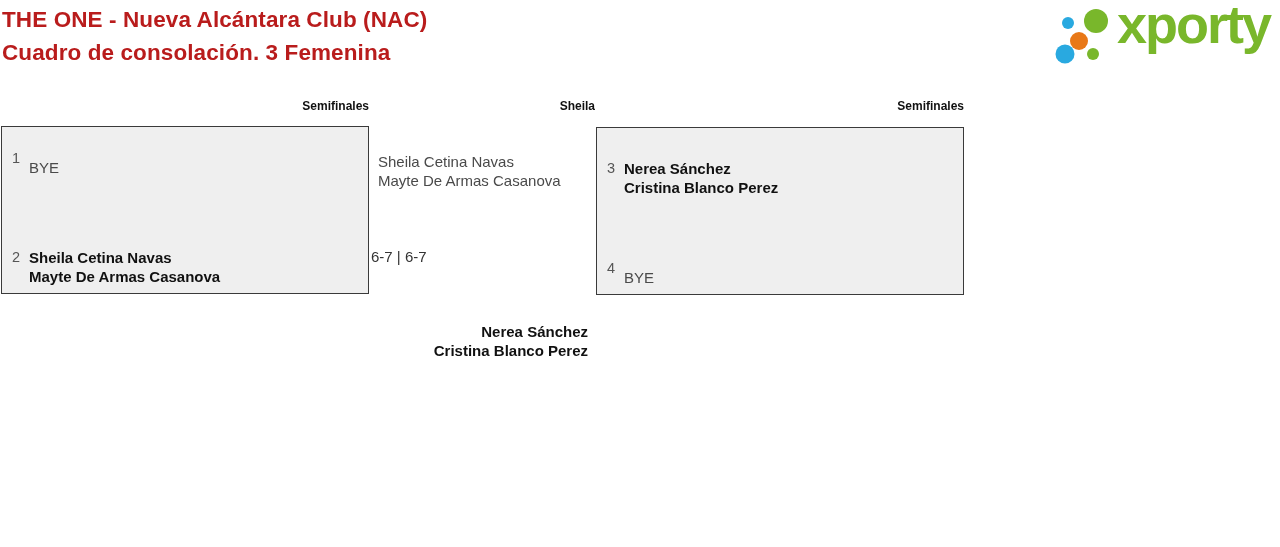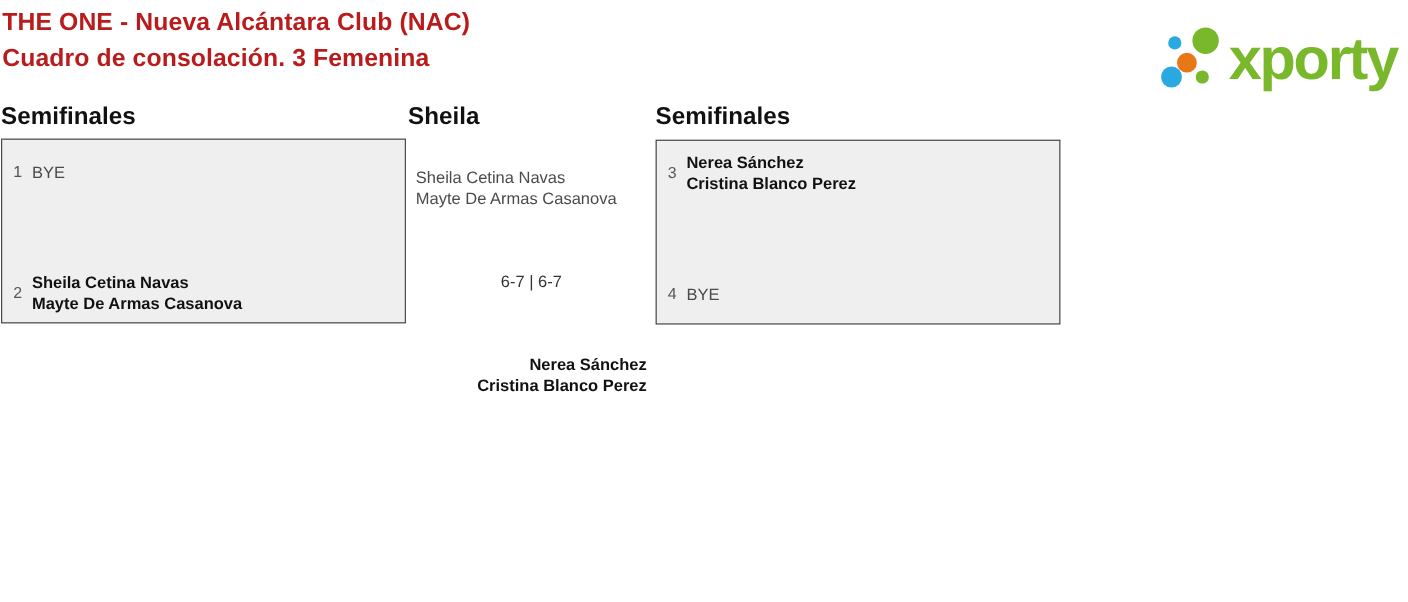--- a/index.html
+++ b/index.html
@@ -7,49 +7,49 @@
   body {
     width:1280px; height:547px; position:relative; overflow:hidden;
     font-family:"Liberation Sans","DejaVu Sans",sans-serif;
     color:#1c1c1c;
   }
 
   
   .page-title { position:absolute; left:2px; top:3px; font-size:22.5px; font-weight:600;
                 line-height:33px; color:#b91c1c; letter-spacing:0.1px; }
 
-  .logo { position:absolute; top:12px; right:10px; height:72px; display:flex; align-items:flex-end; cursor:pointer; }
+  .logo { position:absolute; top:0; right:10px; height:72px; display:flex; align-items:flex-start; cursor:pointer; }
   .logo-dots { width:66px; height:66px; margin-top:2px; }
   .logo-text { font-size:54px; font-weight:bold; letter-spacing:-2px; line-height:1;
                margin-left:2px; transform:translateY(-3px); }
 
   
-  .col-header { position:absolute; top:96px; font-size:22px; font-weight:600;
-                color:#111; text-align:left; line-height:20px; }
+  .col-header { position:absolute; top:96px; font-size:12px; font-weight:600;
+                color:#111; text-align:right; line-height:20px; }
   .col-header.left  { left:1px;   width:368px; }
   .col-header.mid   { left:371px; width:224px; }
   .col-header.right { left:596px; width:368px; }
 
   .match-box { position:absolute; width:368px; height:168px;
                background:#efefef; border:1px solid #3a3a3a;
                display:flex; flex-direction:column; justify-content:space-between;
                padding:11px 8px 7px 8px; }
   .match-box.left  { left:1px;   top:126px; }
   .match-box.right { left:596px; top:127px; }
 
   .slot { display:flex; align-items:center; min-height:38px; }
   .seed { flex:0 0 19px; padding-left:2px; font-size:14.5px; color:#555; }
-  .team { font-size:15px; line-height:19px; color:#4a4a4a; }
+  .team { font-size:15px; line-height:19px; color:#4a4a4a;margin-top:20px; }
   .team.winner { font-weight:bold; color:#111; }
 
   
   .final-team   { position:absolute; left:378px; top:152px; width:217px;
                   font-size:15px; line-height:19px; color:#4a4a4a; }
   .final-score  { position:absolute; left:371px; top:248px; width:224px;
-                  text-align:center; font-size:15px; color:#333; }
+                  text-align:left; font-size:15px; color:#333; }
   .final-winner { position:absolute; left:371px; top:322px; width:217px;
                   text-align:right; font-size:15px; line-height:19px;
                   font-weight:bold; color:#111; }
 </style>
 </head>
 <body>
 
 <div class="page-title">
   <div>THE ONE - Nueva Alcántara Club (NAC)</div>
   <div>Cuadro de consolación. 3 Femenina</div>

